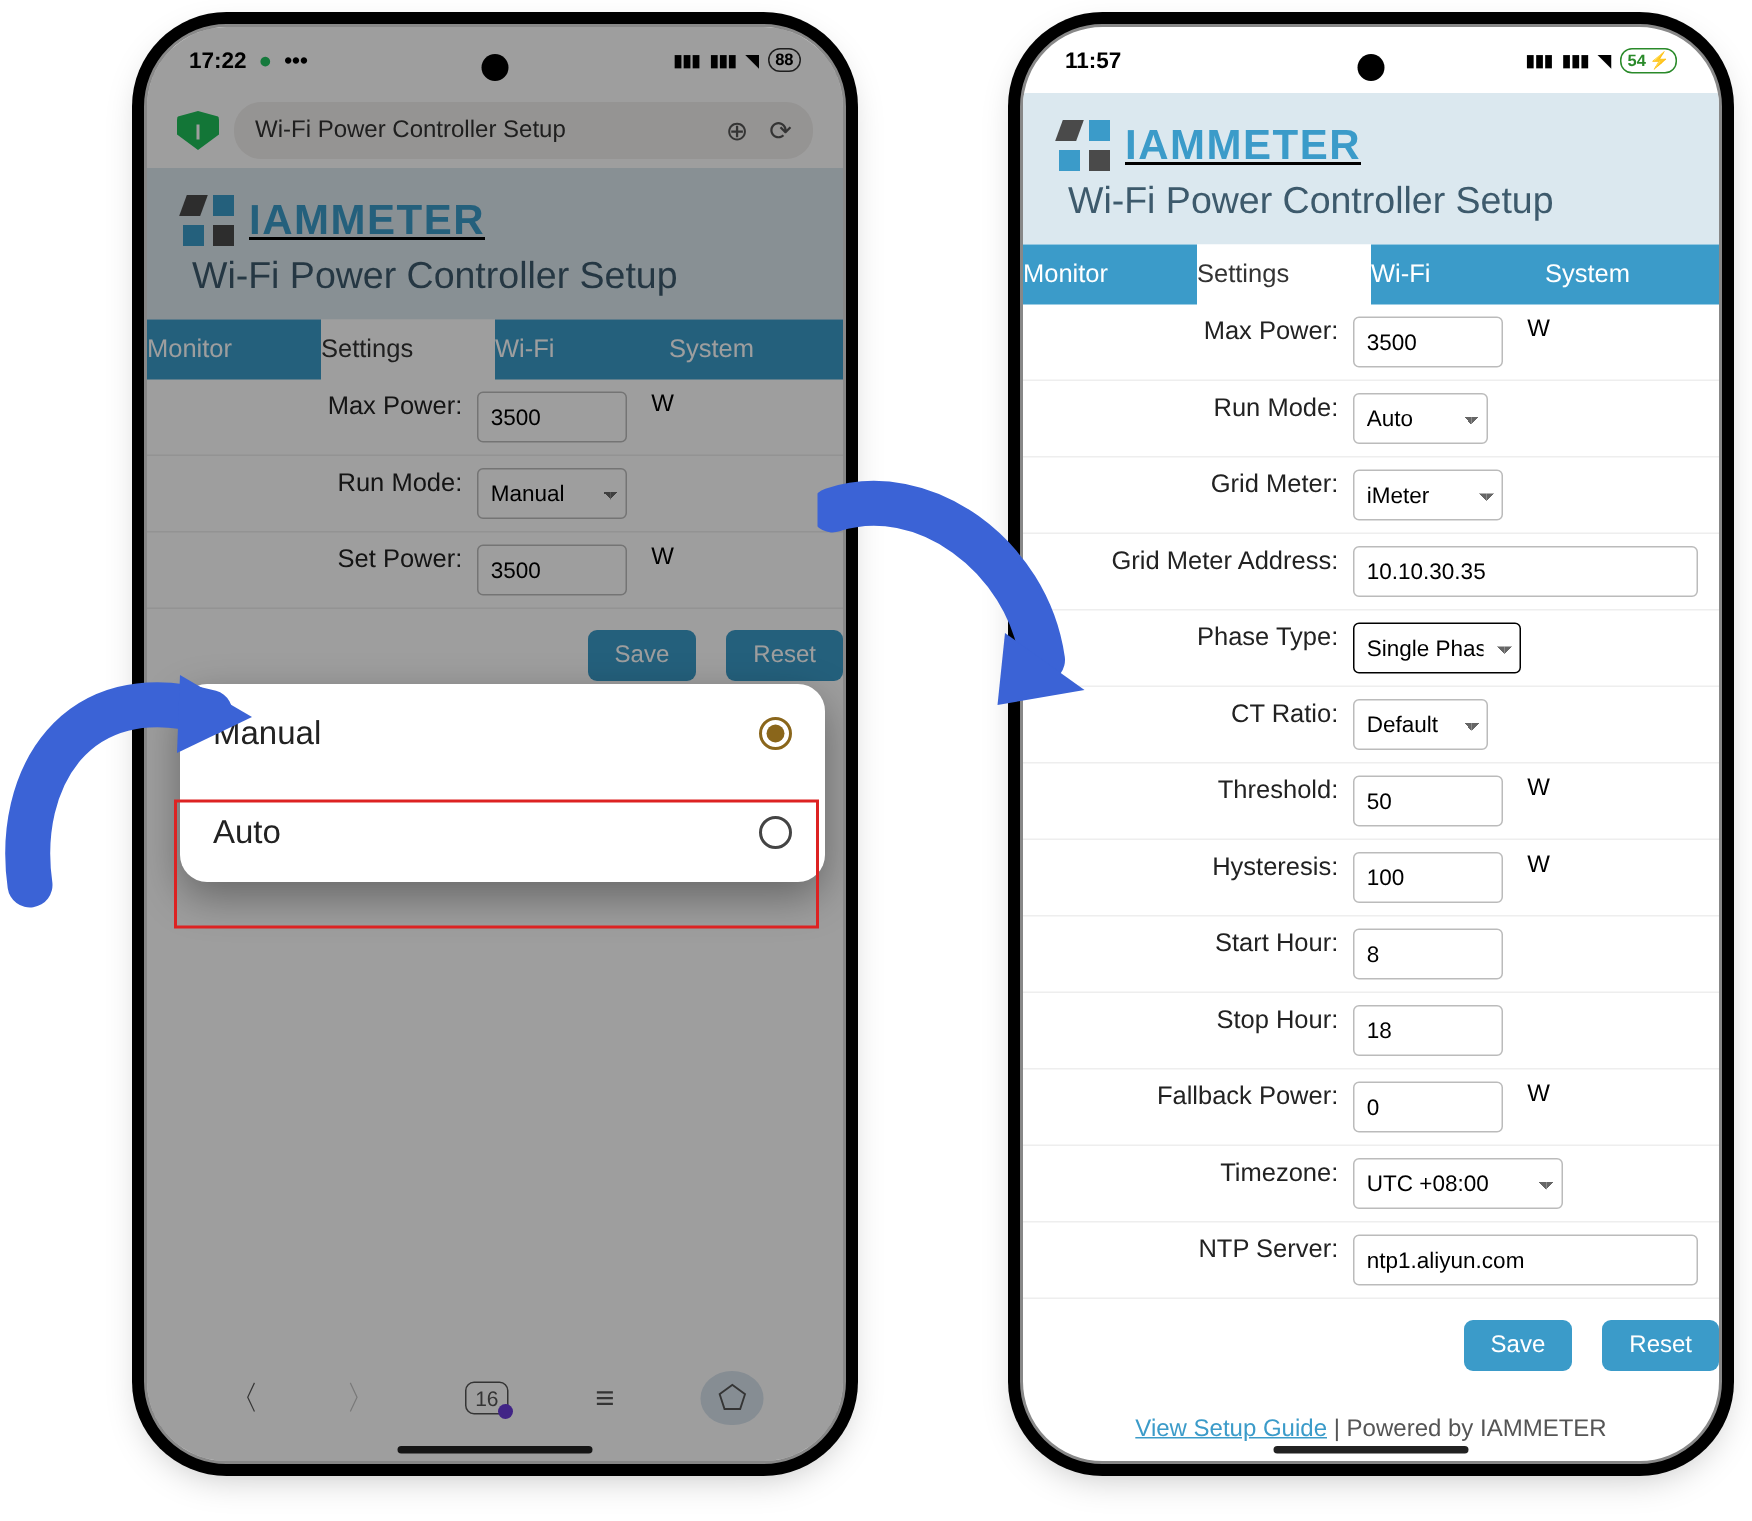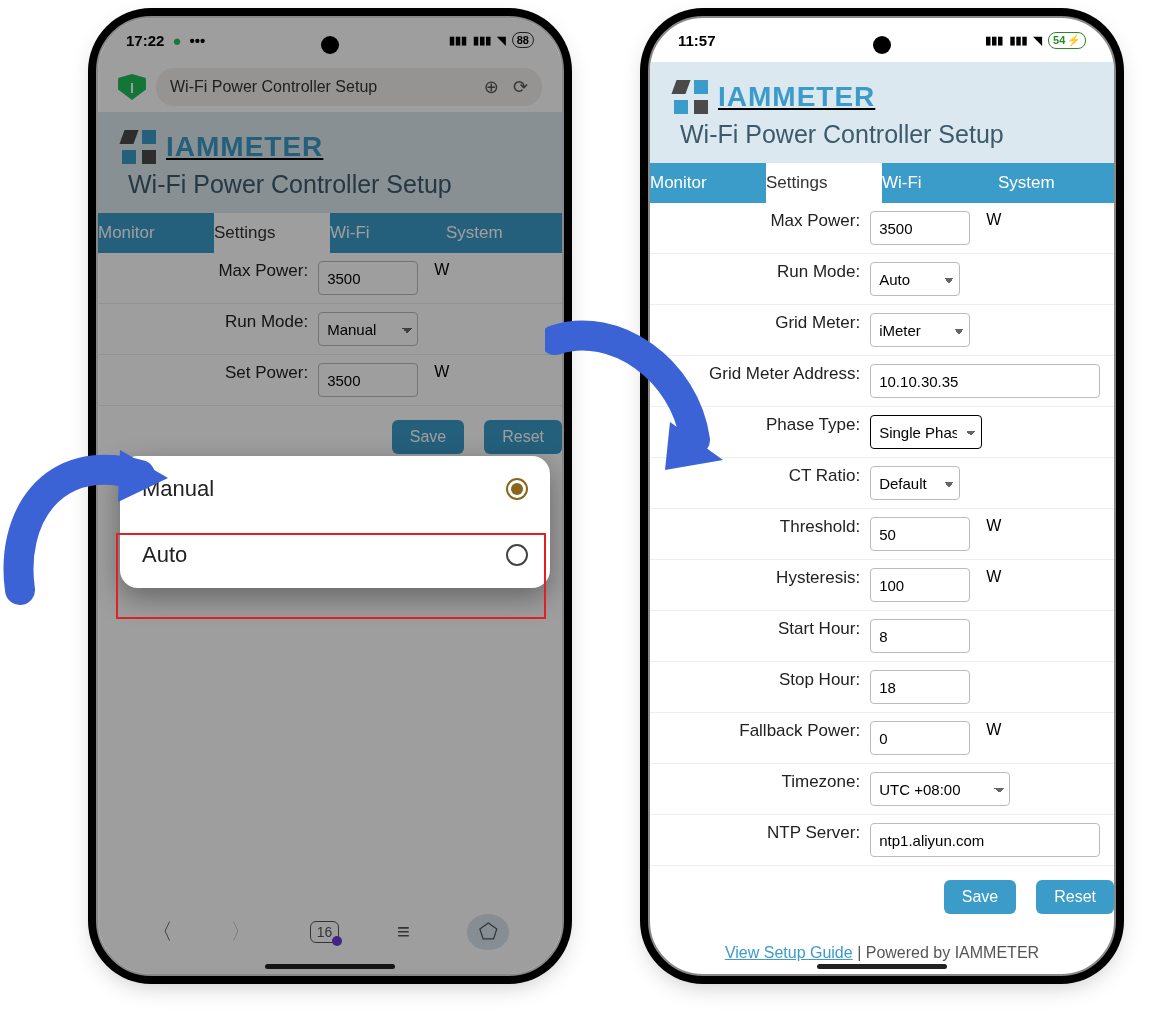--- a/index.html
+++ b/index.html
@@ -16,39 +16,39 @@
     position: absolute;
     width: 468px;
     height: 960px;
     border: 2px solid #888;
     border-radius: 55px;
     box-shadow: 0 0 0 8px #000, 0 8px 24px rgba(0,0,0,.25);
     overflow: hidden;
     background: #fff;
   }
   .phone.left  { left: 96px;  top: 16px; }
-  .phone.right { left: 648px; top: 16px; }
+  .phone.right { left: 680px; top: 16px; }
 
   .phone .screen { position:absolute; inset:0; }
 
   
   .camera {
     position:absolute; top:18px; left:50%; transform:translateX(-50%);
     width:18px; height:18px; border-radius:50%; background:#000;
   }
 
   
   .statusbar {
     height:44px; display:flex; align-items:center; justify-content:space-between;
     padding:0 28px; font-size:15px; font-weight:600;
   }
   .statusbar .right-icons { display:flex; gap:6px; align-items:center; font-size:11px; }
   .battery-pill {
     border:1.5px solid #333; border-radius:8px; padding:1px 4px; font-size:11px;
-    display:flex; align-items:flex-start; gap:2px;
+    display:flex; align-items:flex-end; gap:2px;
   }
   .battery-pill.green { border-color:#2a8a2a; color:#2a8a2a; }
 
   
   .browserbar {
     display:flex; align-items:center; gap:10px; padding:6px 20px;
   }
   .shield-icon {
     width:28px; height:26px; background:#1fbf5a; border-radius:6px;
     clip-path: polygon(50% 0,100% 15%,100% 60%,50% 100%,0 60%,0 15%);

